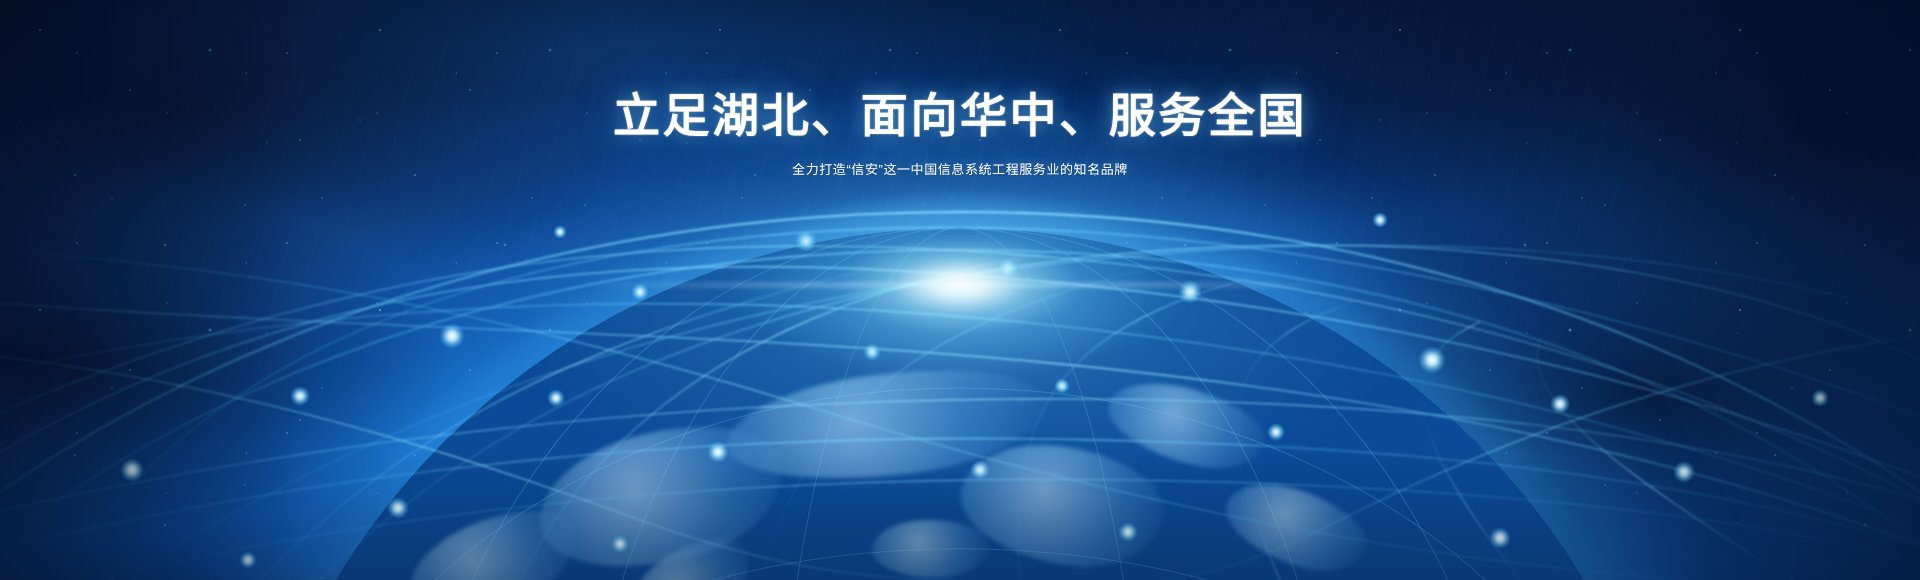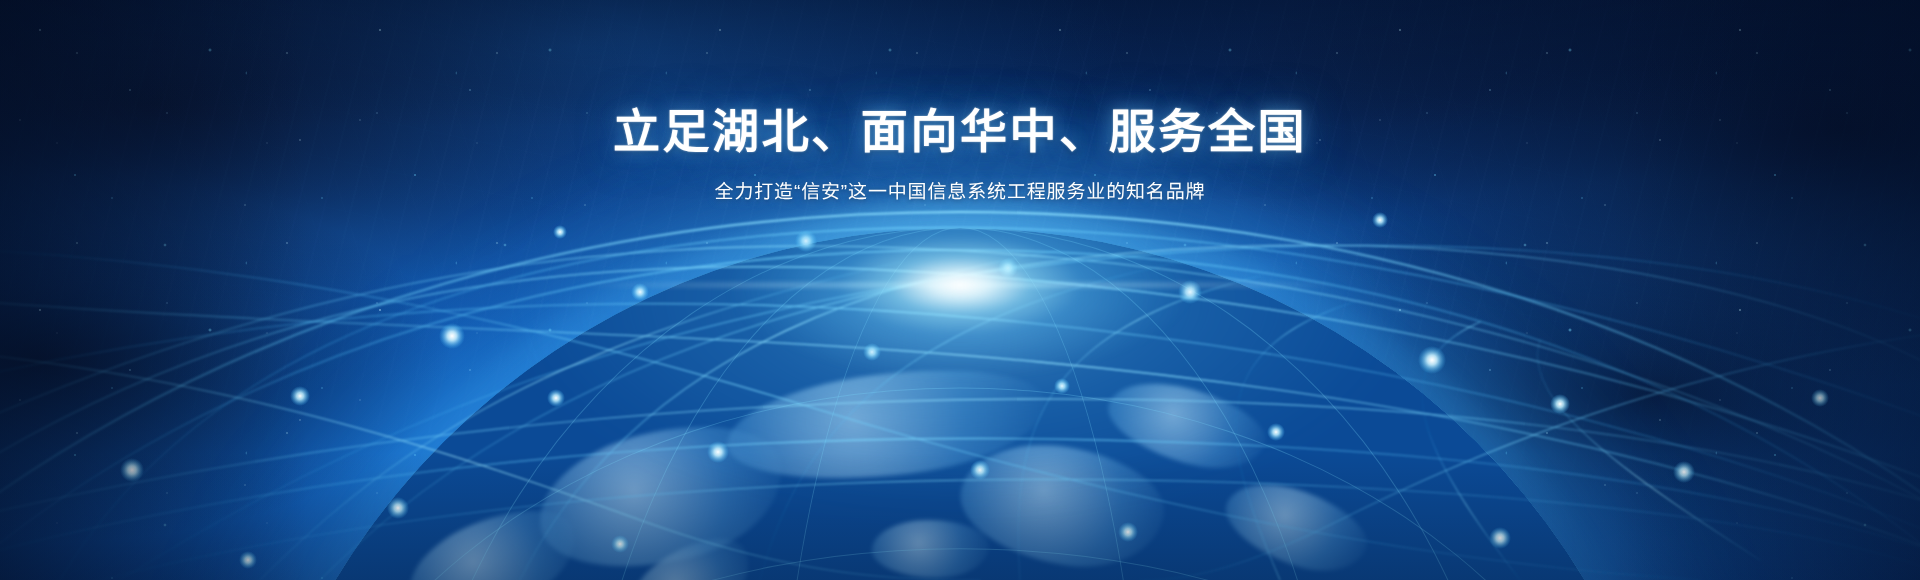--- a/index.html
+++ b/index.html
@@ -143,36 +143,36 @@
 
   
   .copy{
     position:absolute;
     left:0;right:0;
     top:86px;
     text-align:center;
     z-index:5;
   }
   .headline{
-    margin:16px;
+    margin:0;
     font-size:47px;
     line-height:1.28;
     font-weight:700;
     letter-spacing:.055em;
     color:#ffffff;
     text-shadow:
       0 0 2px rgba(255,255,255,.55),
       0 0 16px rgba(120,205,255,.55),
       0 0 42px rgba(40,140,230,.55),
       0 2px 6px rgba(4,26,62,.6);
     white-space:nowrap;
   }
   .subline{
     margin:14px 0 0 0;
-    font-size:19px;
+    font-size:13px;
     line-height:1.5;
     font-weight:400;
     letter-spacing:.045em;
     color:#ffffff;
     text-shadow:
       0 0 10px rgba(120,205,255,.5),
       0 1px 4px rgba(4,26,62,.65);
     white-space:nowrap;
   }
 

